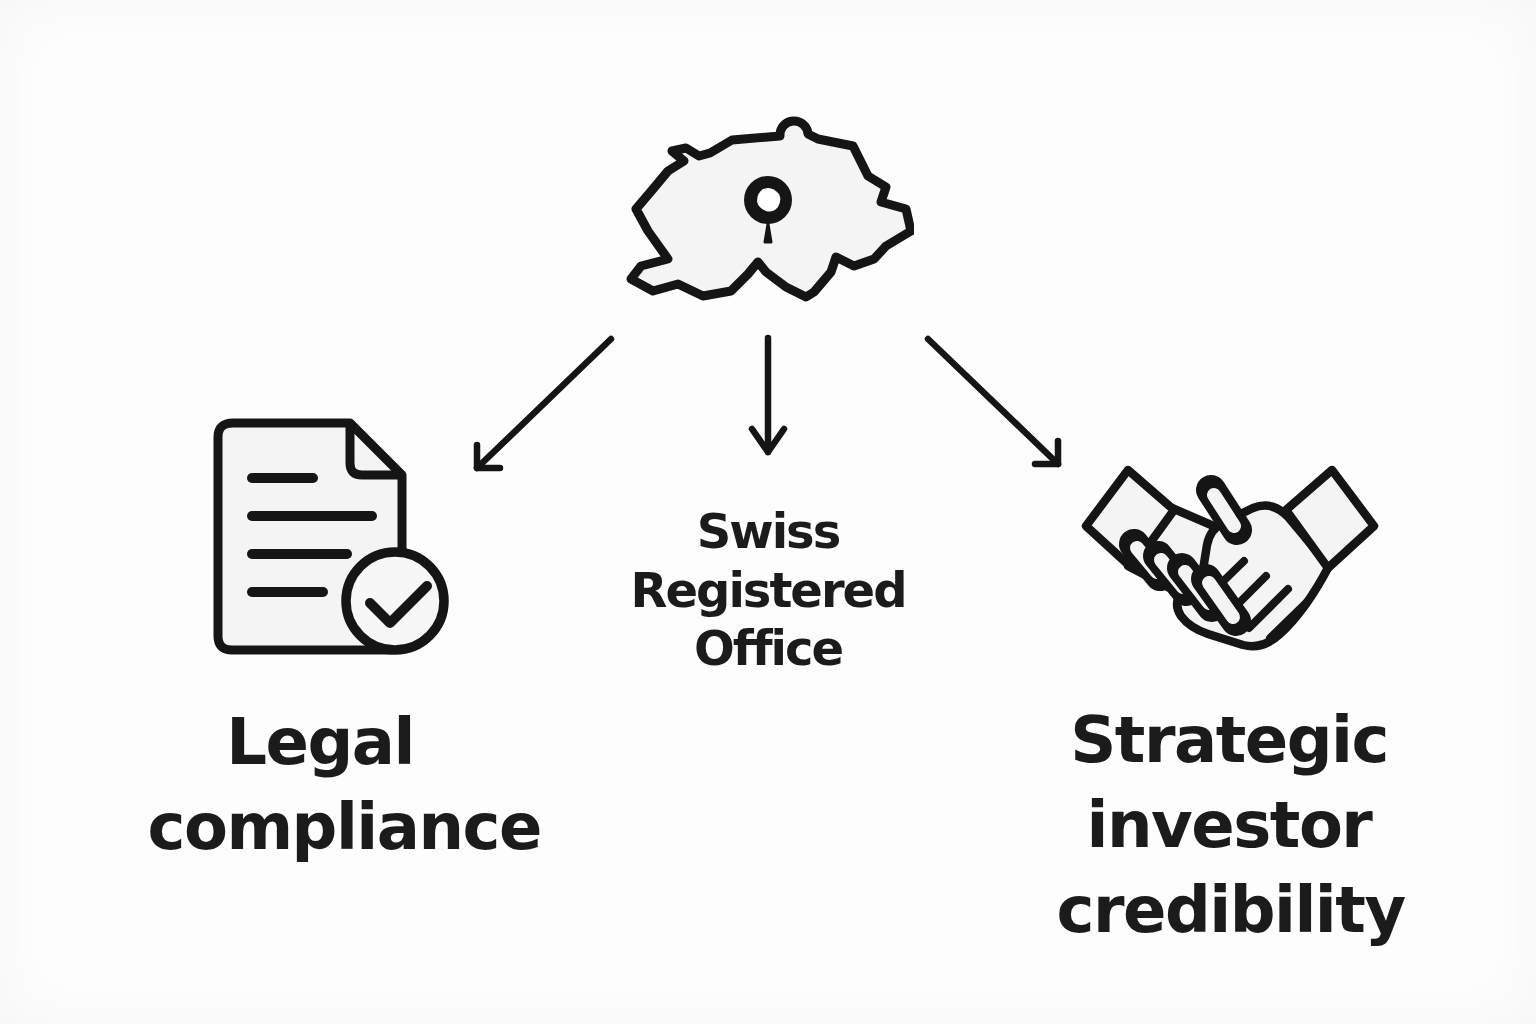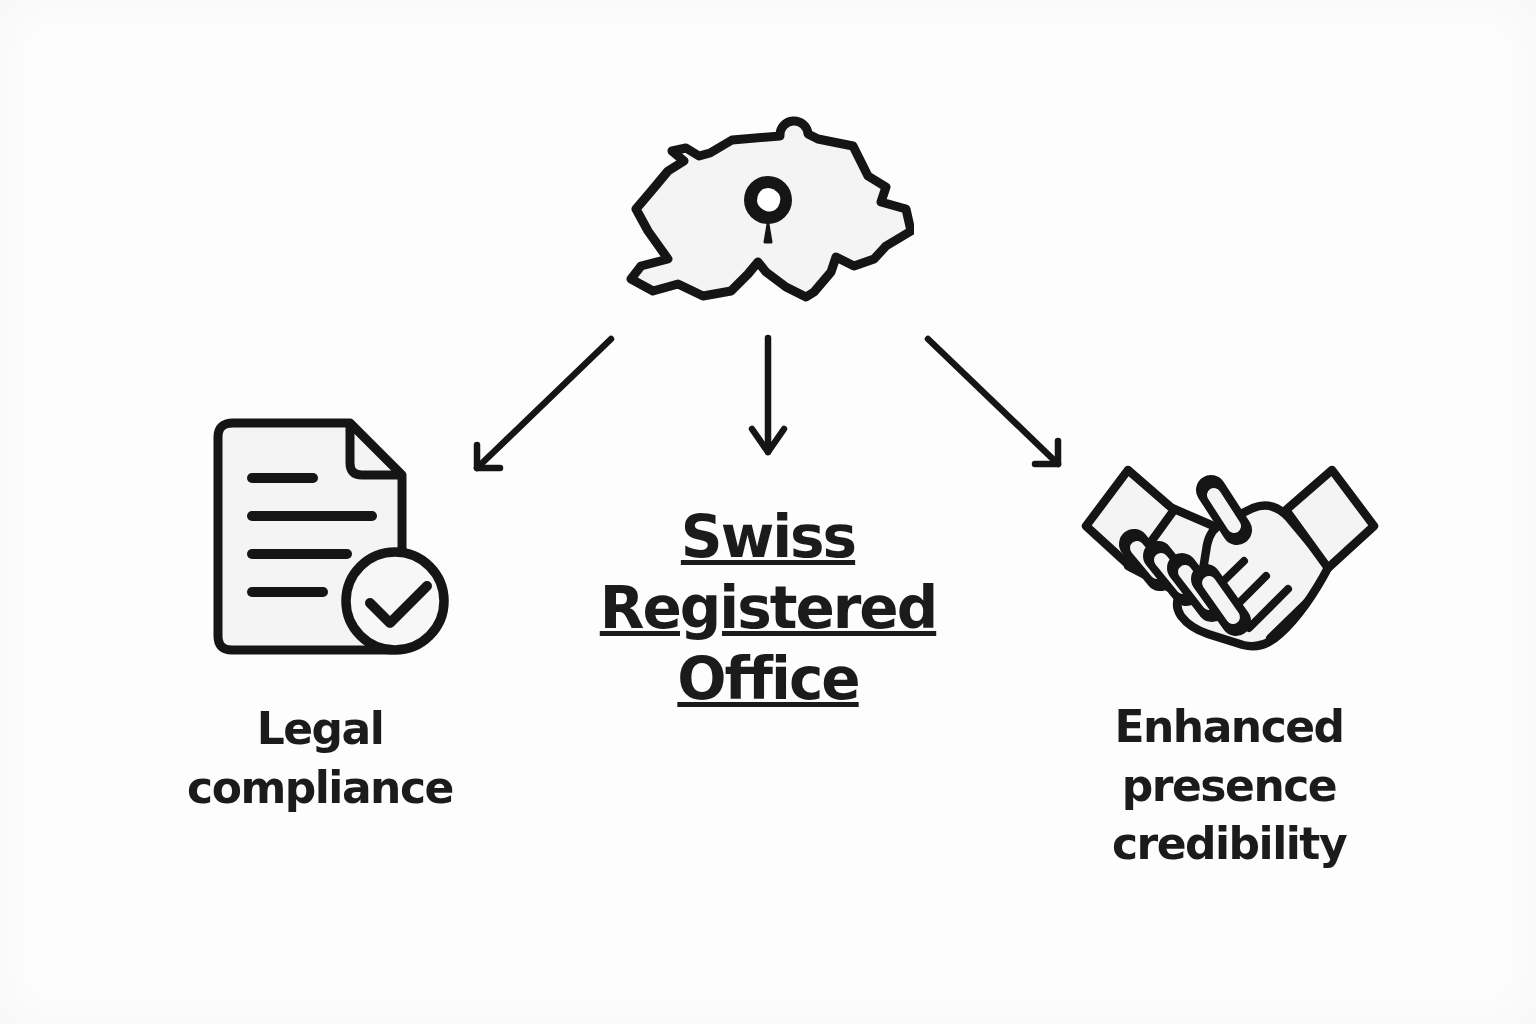--- a/index.html
+++ b/index.html
@@ -13,30 +13,29 @@
   }
   svg{display:block;}
   .abs{position:absolute;}
   .label{
     color:#1b1b1b;
     font-weight:700;
     text-align:center;
     transform:translateX(-50%);
   }
   .side-label{
-    font-size:44px;
+    font-size:64px;
     line-height:1.33;
     letter-spacing:-1.5px;
     text-align:center;
   }
   .center-title{
-    font-size:58px;
+    font-size:48px;
     line-height:1.22;
     letter-spacing:-2px;
-    text-decoration:underline;
   }
   .center-subtitle{
     font-size:42px;
     line-height:1.36;
     letter-spacing:-1px;
   }
   .ink-stroke{stroke:#151515;fill:none;}
 </style>
 </head>
 <body>
@@ -122,15 +121,15 @@
       </g>
 
       <path d="M 296,88 L 254,32 L 208,72 L 250,130 Z" fill="#f4f4f4" stroke-width="8.5"></path>
     </g>
   </svg>
 
   <div class="abs label center-title" style="left:768px;top:502px;width:430px;">Swiss Registered Office</div>
 
   <div class="abs label side-label" style="left:320px;top:700px;width:345px;">Legal compliance</div>
 
-  <div class="abs label side-label" style="left:1229px;top:698px;width:345px;">Enhanced presence credibility</div>
+  <div class="abs label side-label" style="left:1229px;top:698px;width:345px;">Strategic investor credibility</div>
 
 </div>
 
 </body></html>

